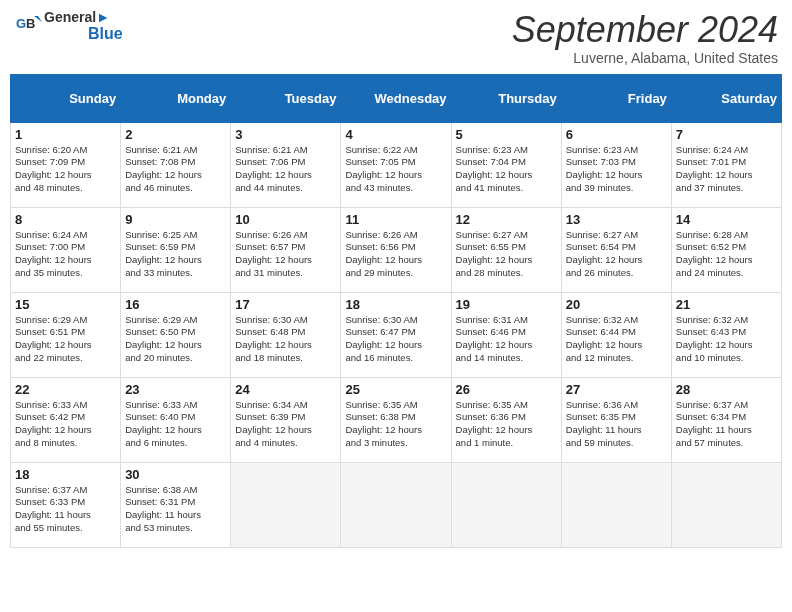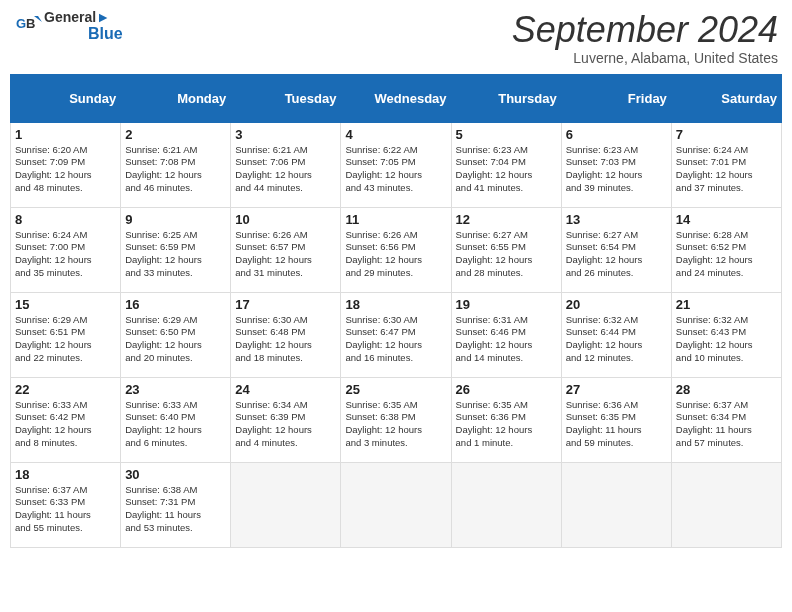--- a/index.html
+++ b/index.html
@@ -329,21 +329,21 @@
         <td>
           <span class="day-num">18</span>
           <div class="cell-text" style="white-space: pre-line;">Sunrise: 6:37 AM
 Sunset: 6:33 PM
 Daylight: 11 hours
 and 55 minutes.</div>
         </td>
         <td>
           <span class="day-num">30</span>
           <div class="cell-text" style="white-space: pre-line;">Sunrise: 6:38 AM
-Sunset: 7:31 PM
+Sunset: 6:31 PM
 Daylight: 11 hours
 and 53 minutes.</div>
         </td>
         <td class="empty"></td>
         <td class="empty"></td>
         <td class="empty"></td>
         <td class="empty"></td>
         <td class="empty"></td>
       </tr>
     </tbody>

